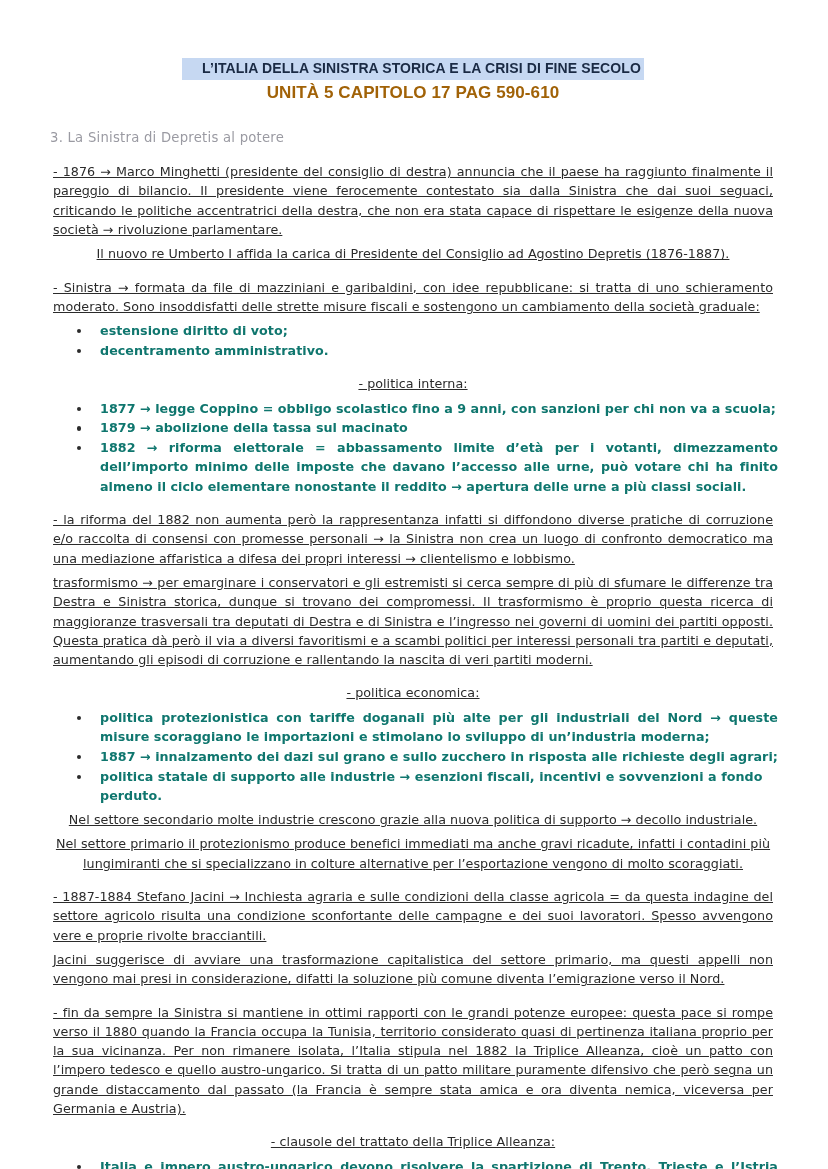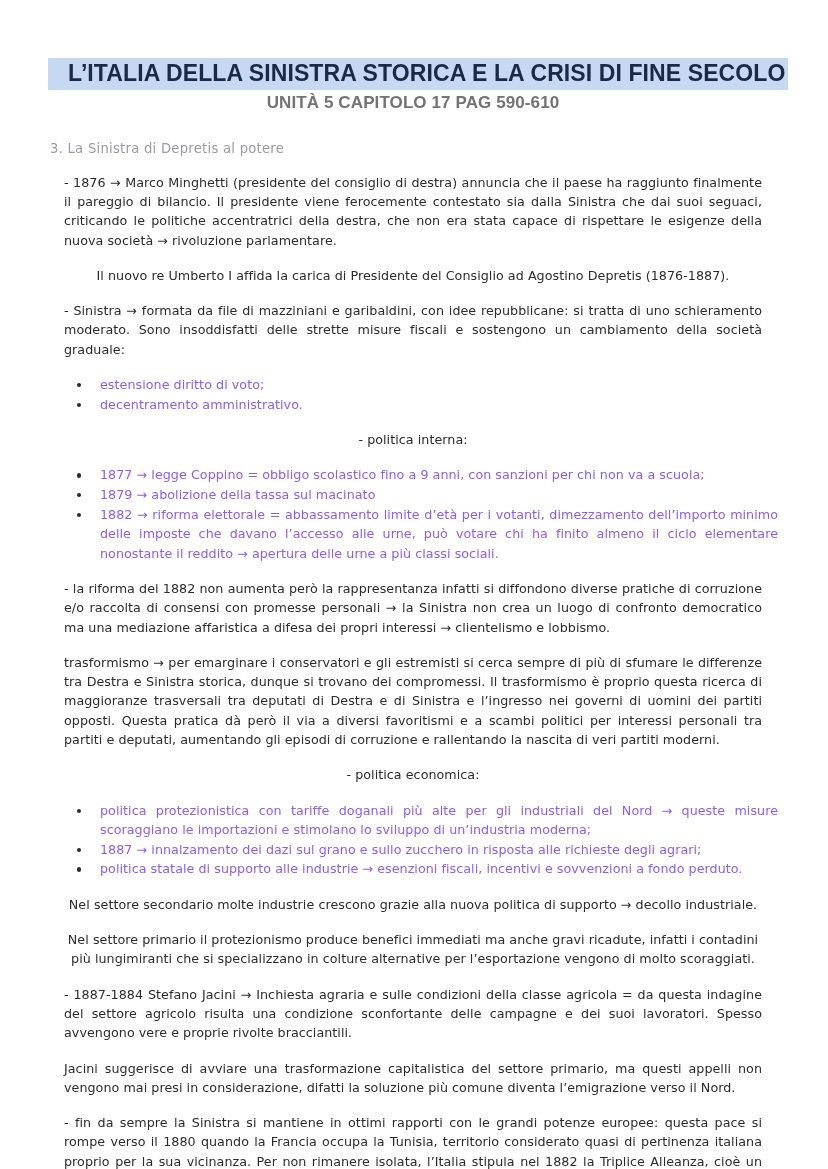--- a/index.html
+++ b/index.html
@@ -21,34 +21,34 @@
   }
 
   
   .title-block {
     text-align: center;
     margin: 0 0 6px 0;
   }
   .doc-title {
     display: inline-block;
     font-family: "Liberation Sans", "DejaVu Sans", sans-serif;
-    font-size: 23px;
+    font-size: 14px;
     font-weight: 700;
     letter-spacing: 0.1px;
     color: #1a2a44;
     background: #c6d8f2;
     padding: 2px 3px 3px 20px;
     line-height: 1.18;
     white-space: nowrap;
   }
   .doc-subtitle {
     font-family: "Liberation Sans", "DejaVu Sans", sans-serif;
     font-size: 17px;
     font-weight: 700;
-    color: #737373;
+    color: #a16207;
     letter-spacing: 0.1px;
     margin-top: 3px;
     line-height: 1.2;
   }
 
   
   .section-heading {
     font-size: 13.2px;
     color: #9a9aa2;
     letter-spacing: 0.25px;
@@ -56,22 +56,23 @@
     line-height: 1.3;
   }
 
   
   .body-text {
     font-size: 12.7px;
     color: #2b2b2b;
     line-height: 1.52;
     text-align: justify;
     text-justify: inter-word;
-    margin: 16px;
+    margin: 5px;
     letter-spacing: 0.05px;
+    text-decoration: underline;
   }
   .para-block {
     margin-bottom: 14px;
   }
   .para-block.no-gap {
     margin-bottom: 0;
   }
   .line-left {
     text-align: center;
   }
@@ -79,26 +80,27 @@
   
   ul.bullets {
     list-style: none;
     margin: 0 0 0 0;
     padding: 0;
   }
   ul.bullets > li {
     position: relative;
     padding-left: 52px;
     font-size: 12.7px;
-    color: #8b5cf6;
+    color: #0f766e;
     line-height: 1.52;
     text-align: justify;
     text-justify: inter-word;
     letter-spacing: 0.05px;
     margin-bottom: 0.5px;
+    font-weight: bold;
   }
   ul.bullets > li::before {
     content: "";
     position: absolute;
     left: 29px;
     top: 8px;
     width: 4.2px;
     height: 4.2px;
     border-radius: 50%;
     background: #2b2b2b;

